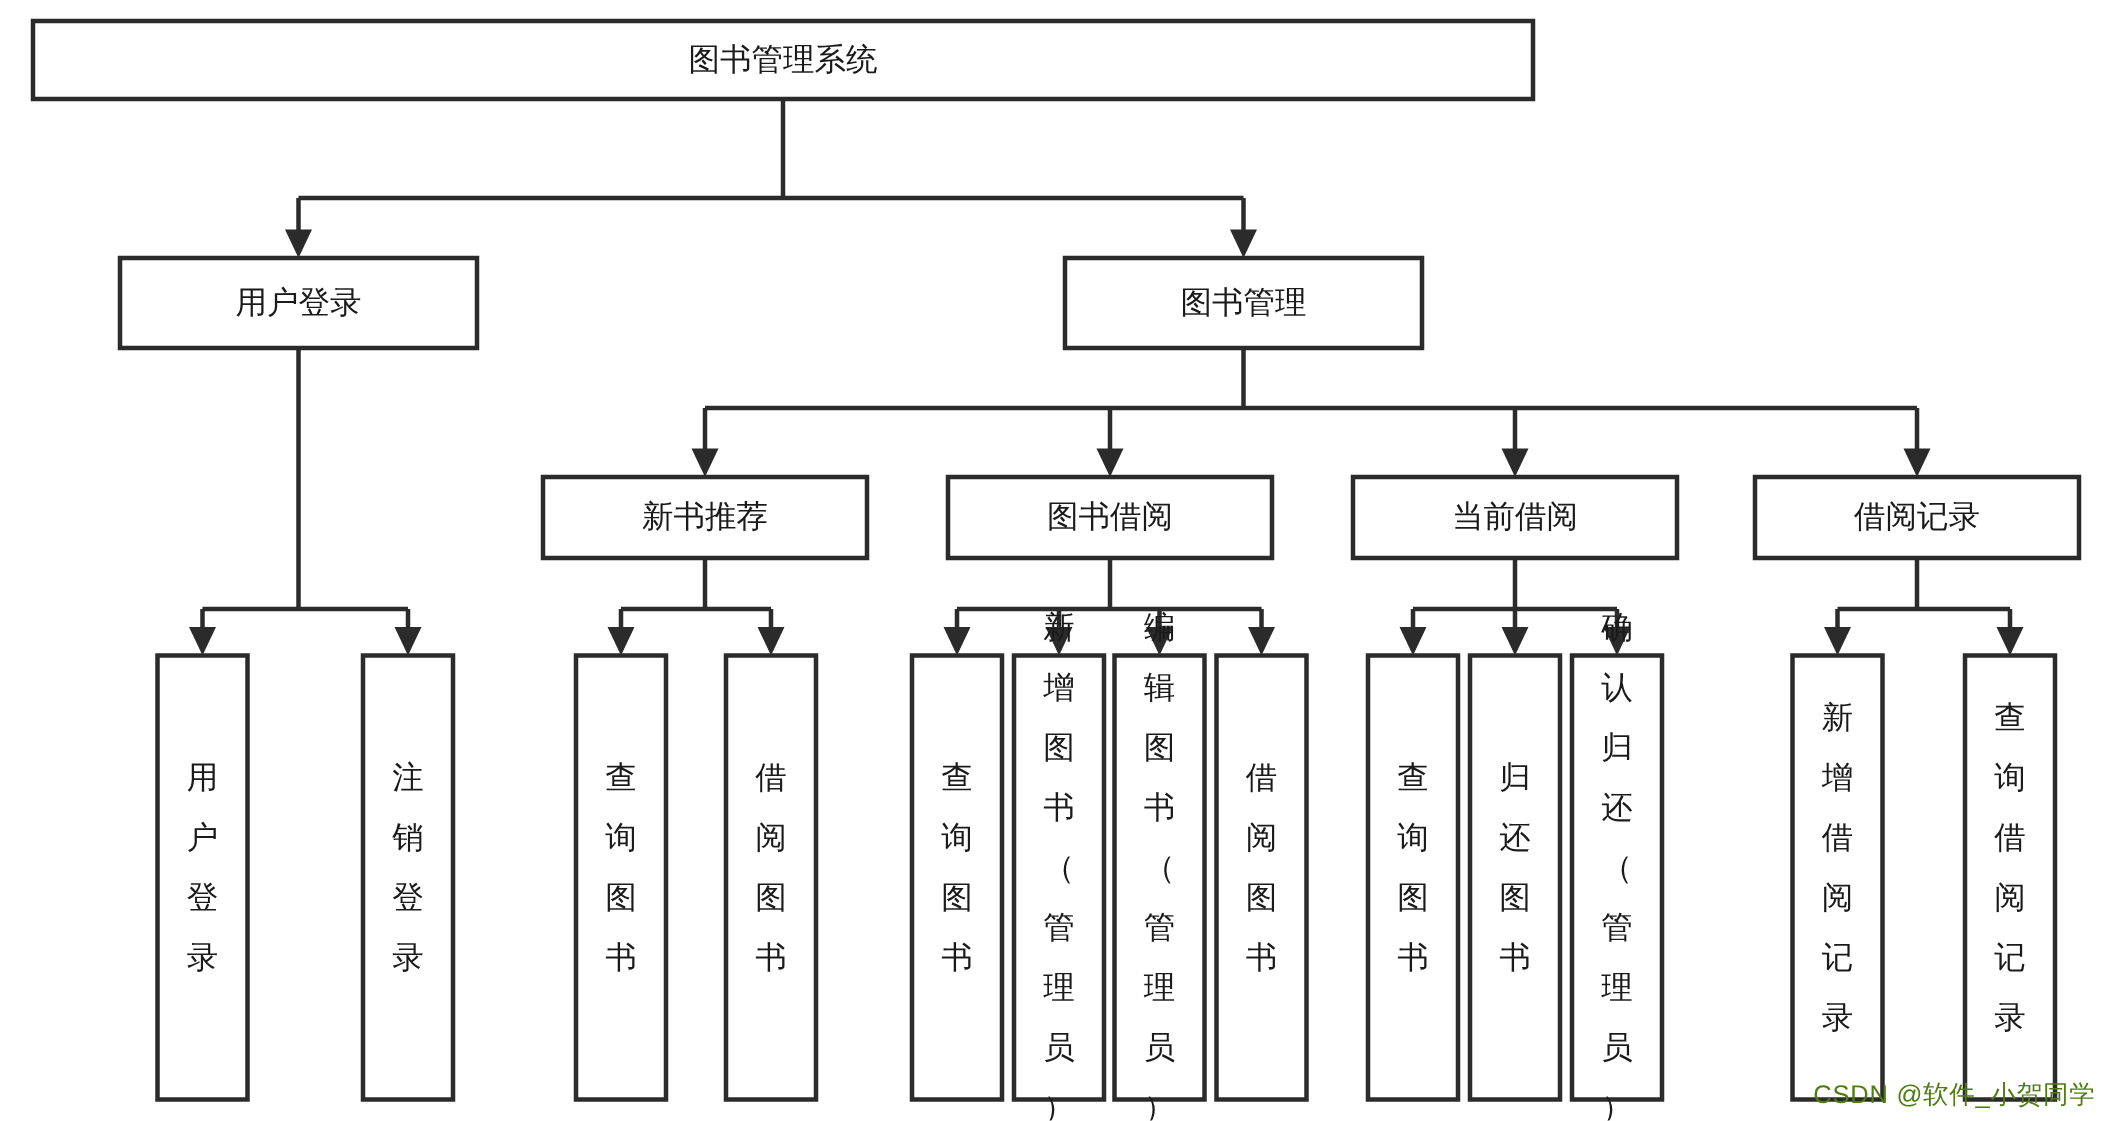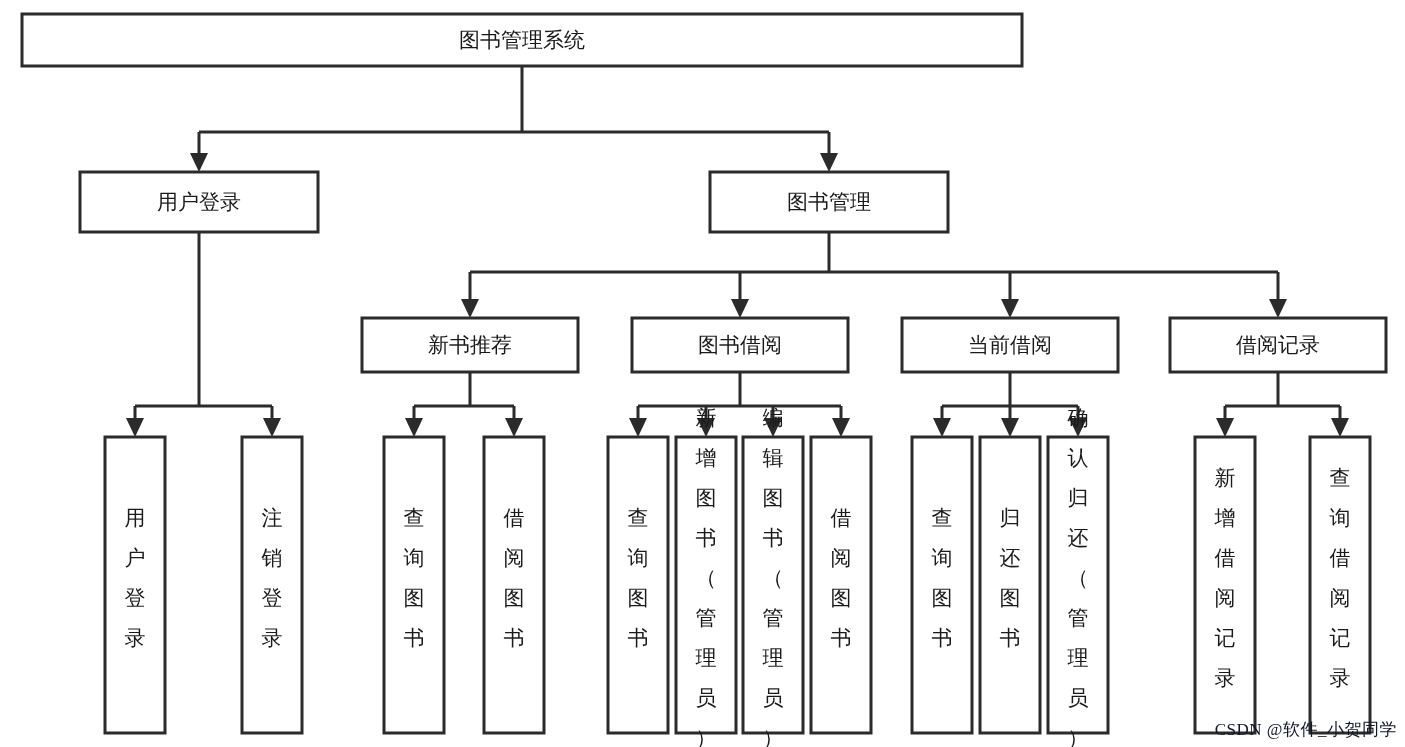--- a/index.html
+++ b/index.html
@@ -6,23 +6,23 @@
   body{width:1405px;height:747px;overflow:hidden;
        font-family:"Liberation Sans","DejaVu Sans",sans-serif;}
   #stage{position:relative;width:1405px;height:747px;background:#fff;border-radius:22px;}
   svg{position:absolute;left:0;top:0;}
   .node-rect{fill:#ffffff;stroke:#2b2b2b;stroke-width:3;}
   .node-label{fill:#1a1a1a;font-family:"Liberation Sans","DejaVu Sans",sans-serif;}
   .h-label{font-size:21px;text-anchor:middle;dominant-baseline:middle;}
   .v-label{font-size:21px;text-anchor:middle;}
   .edge{stroke:#2b2b2b;stroke-width:3;fill:none;}
   .arrow-head{fill:#2b2b2b;stroke:none;}
-  .watermark{position:absolute;right:8px;bottom:6px;color:#0f172a;
+  .watermark{position:absolute;right:8px;bottom:6px;color:#4d7c0f;
              font-size:17px;letter-spacing:.5px;white-space:nowrap;
-             font-family:Liberation Serif, serif;}
+             font-family:Liberation Sans, sans-serif;}
 </style>
 </head>
 <body>
 
 <div id="stage">
 
   <svg width="1405" height="747" viewBox="0 0 1405 747">
 
     <defs>
       <g id="ah">

